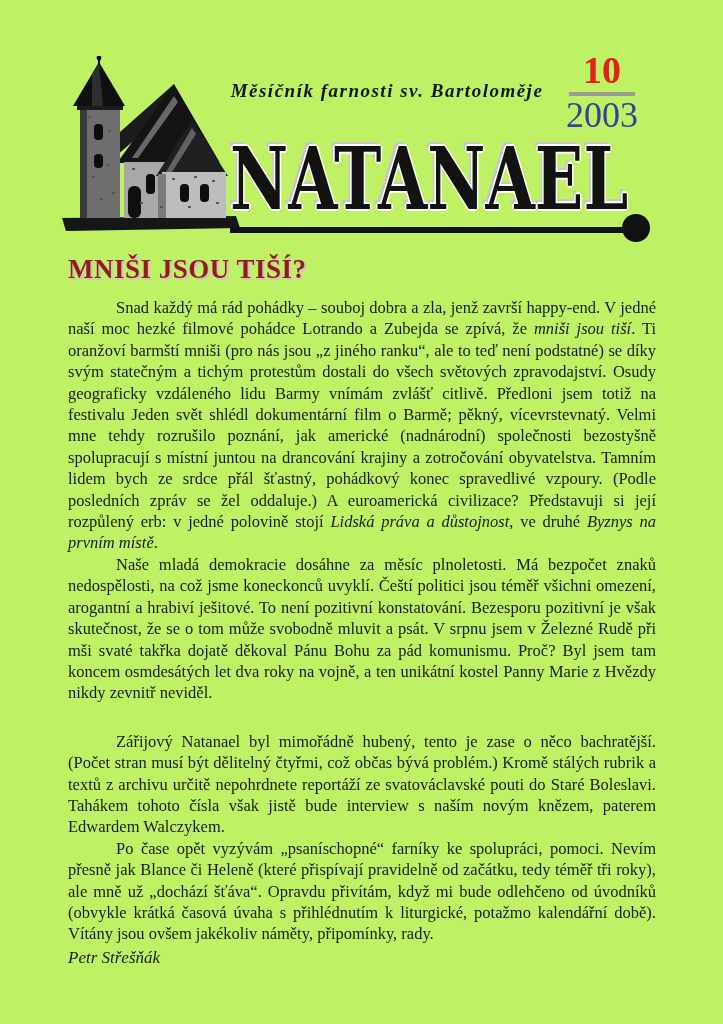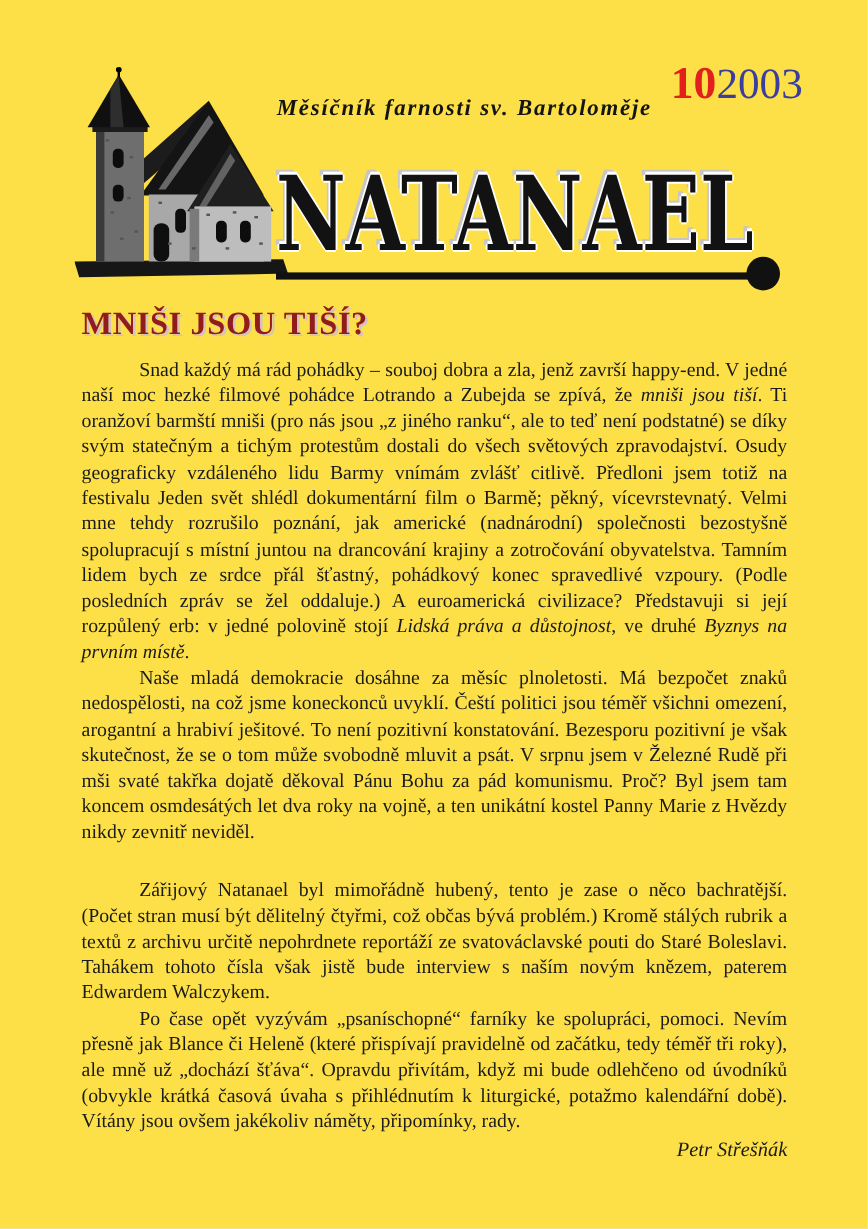--- a/index.html
+++ b/index.html
@@ -1,34 +1,34 @@
 <!DOCTYPE html>
 <html lang="cs"><head>
 <meta charset="utf-8">
 <style>
   html,body{margin:0;padding:0;background:#e8e8e8;}
   .page{
     position:relative;
     width:723px;height:1024px;
     margin:0 auto;
-    background:#fde047;
+    background:#bef264;
     overflow:hidden;
     font-family:"Liberation Serif",serif;
     color:#1b1b1b;
   }
   
   .church{position:absolute;left:62px;top:56px;width:178px;height:178px;}
   .subtitle{
     position:absolute;left:203px;top:80px;width:368px;
     font-size:19px;font-weight:bold;font-style:italic;
     letter-spacing:1.5px;text-align:center;color:#141414;white-space:nowrap;
   }
   .issue-box{
     position:absolute;left:559px;top:50px;width:86px;
-    display:flex;flex-direction:row;align-items:center;
+    display:flex;flex-direction:column;align-items:center;
   }
   .issue-number{
     font-size:38px;line-height:40px;font-weight:bold;color:#e2211c;
   }
   .issue-divider{width:66px;height:4px;background:#9a9a9a;margin:2px 0 1px 0;}
   .issue-year{font-size:36px;line-height:36px;color:#3a3f9d;}
   .big-title{
     position:absolute;left:230px;top:136px;
     font-family:"DejaVu Serif","Liberation Serif",serif;
     font-size:86px;line-height:86px;font-weight:bold;color:#121212;
@@ -55,21 +55,21 @@
   }
   .article-body{
     position:absolute;left:68px;top:297px;width:588px;
     font-size:16.5px;line-height:21.4px;text-align:justify;
   }
   .article-body p{margin:0;}
   .article-body p.indent{text-indent:48px;}
   .article-body p.gap{margin-top:27px;}
   .article-body em{font-style:italic;}
   .article-signature{
-    margin-top:2px;text-align:right;font-style:italic;font-size:17px;
+    margin-top:2px;font-style:italic;font-size:17px;
   }
 </style>
 </head>
 <body>
 
 <div class="page">
 
   <div class="church">
     <svg width="178" height="178" viewBox="0 0 178 178" xmlns="http://www.w3.org/2000/svg">
 

